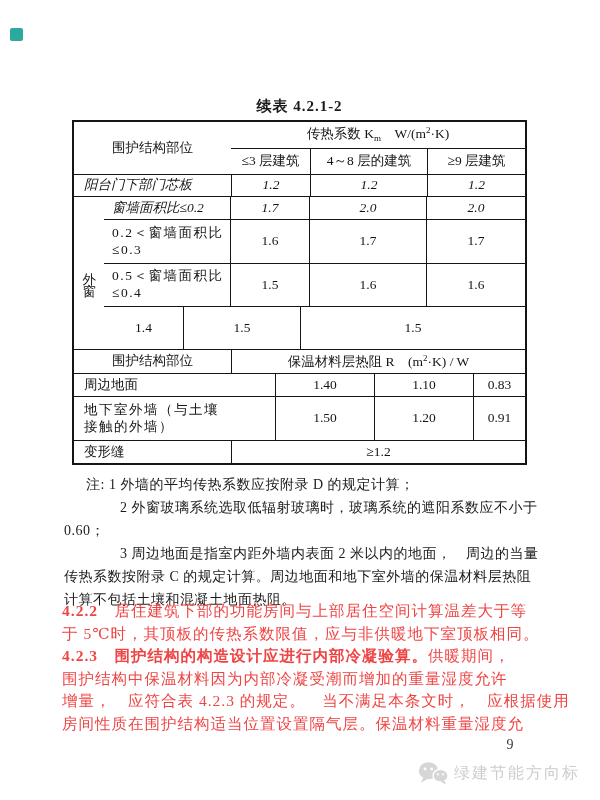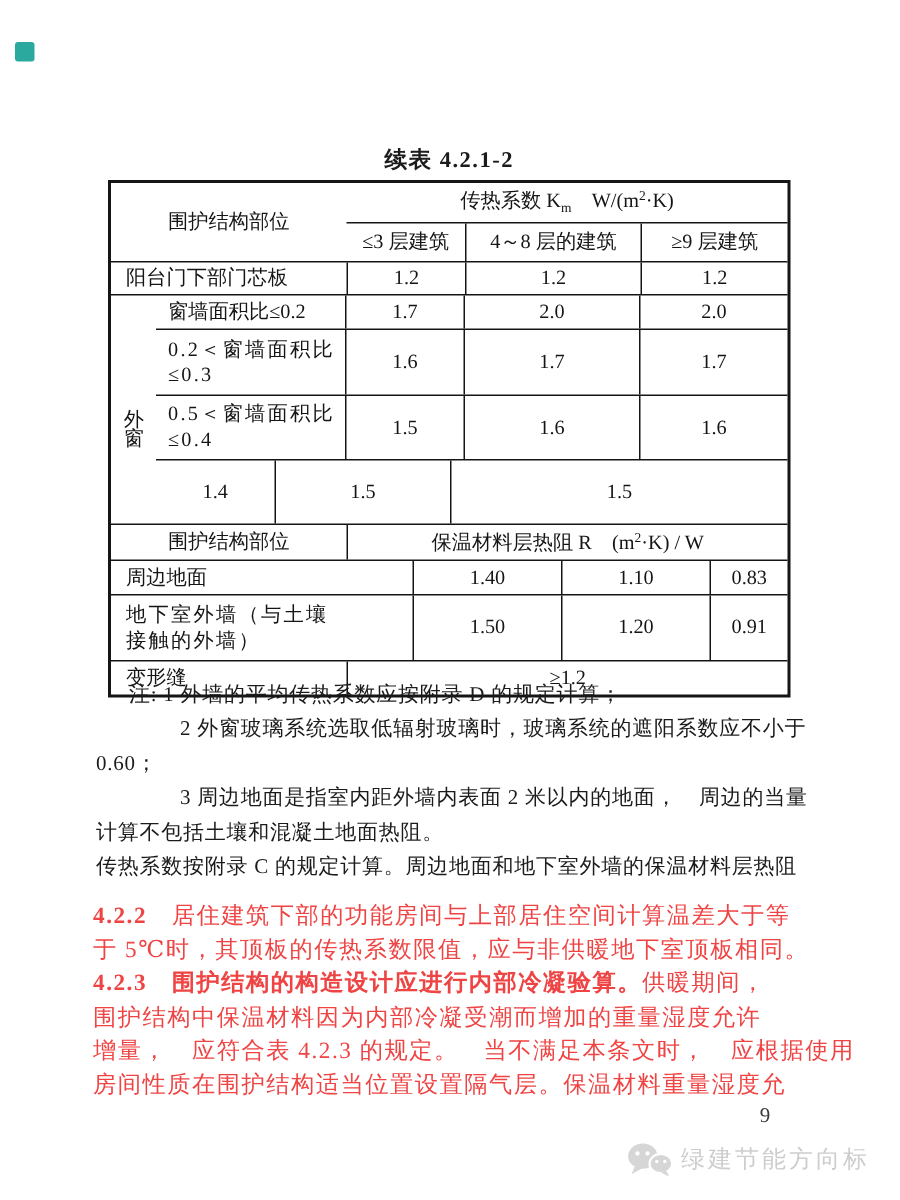--- a/index.html
+++ b/index.html
@@ -12,29 +12,29 @@
   .trow{display:flex;border-top:1px solid #151515;}
   .trow:first-child{border-top:none;}
   .c{display:flex;align-items:center;justify-content:center;border-left:1px solid #151515;text-align:center;line-height:1.25;}
   .c:first-child{border-left:none;}
   .lab{justify-content:flex-start;text-align:left;padding-left:10px;padding-right:6px;}
   .sp{letter-spacing:1.5px;}
   .wA{width:157px;} .wB{width:79px;} .wC{width:117px;} .wD{flex:1;}
   .stack{display:flex;flex-direction:column;flex:1;}
   .subrow{display:flex;border-top:1px solid #151515;flex:1;}
   .subrow:first-child{border-top:none;}
-  .h52{height:52px;} .h26{height:26px;flex:none;} .h22{height:22px;flex:none;} .h44{height:44px;flex:none;} .h43{height:43px;flex:none;}
+  .h52{height:52px;} .h26{height:26px;flex:none;} .h22{height:22px;flex:none;font-style:italic;} .h44{height:44px;flex:none;} .h43{height:43px;flex:none;}
   .h24{height:24px;} .h23{height:23px;} .h153{height:153px;}
   .vcell{width:30px;}
   .vtext{writing-mode:vertical-rl;text-orientation:upright;letter-spacing:11px;line-height:1;}
   .winlab{width:126px;padding-left:8px;padding-right:5px;word-break:break-all;}
   .wLB{width:99px;margin-left:44px;} .wLC{width:99px;}
   .sub{font-size:9px;vertical-align:-3px;}
   .sup{font-size:9px;vertical-align:5px;}
-  .notes{position:absolute;left:64px;top:452px;width:486px;font-size:14px;line-height:23px;letter-spacing:0.5px;color:#1b1b1b;}
+  .notes{position:absolute;left:64px;top:473px;width:486px;font-size:14px;line-height:23px;letter-spacing:0.5px;color:#1b1b1b;}
   .notes div{white-space:nowrap;}
   .ind1{padding-left:22px;}
   .ind2{padding-left:56px;}
   .bodytext{position:absolute;left:62px;top:600px;width:486px;font-size:15.5px;line-height:22.5px;letter-spacing:1px;color:#ef4444;}
   .bodytext div{white-space:nowrap;}
   .bodytext b{font-weight:700;}
   .pagenum{position:absolute;left:498px;top:737px;width:24px;text-align:center;font-size:14px;color:#3a3a3a;}
   .brand{position:absolute;right:20px;top:760px;display:flex;align-items:center;gap:5px;color:#cdcdcd;font-size:16px;letter-spacing:2px;}
 </style>
 </head>
@@ -128,22 +128,22 @@
       <div class="c wD">≥1.2</div>
     </div>
 
   </div>
 
   <div class="notes">
     <div class="ind1">注: 1 外墙的平均传热系数应按附录 D 的规定计算；</div>
     <div class="ind2">2 外窗玻璃系统选取低辐射玻璃时，玻璃系统的遮阳系数应不小于</div>
     <div>0.60；</div>
     <div class="ind2">3 周边地面是指室内距外墙内表面 2 米以内的地面，　周边的当量</div>
+    <div>传热系数按附录 C 的规定计算。周边地面和地下室外墙的保温材料层热阻</div>
     <div>计算不包括土壤和混凝土地面热阻。</div>
-    <div>传热系数按附录 C 的规定计算。周边地面和地下室外墙的保温材料层热阻</div>
   </div>
 
   <div class="bodytext">
     <div><b>4.2.2</b><span>　居住建筑下部的功能房间与上部居住空间计算温差大于等</span></div>
     <div>于 5℃时，其顶板的传热系数限值，应与非供暖地下室顶板相同。</div>
     <div><b>4.2.3</b><b>　围护结构的构造设计应进行内部冷凝验算。</b><span>供暖期间，</span></div>
     <div>围护结构中保温材料因为内部冷凝受潮而增加的重量湿度允许</div>
     <div>增量，　应符合表 4.2.3 的规定。　当不满足本条文时，　应根据使用</div>
     <div>房间性质在围护结构适当位置设置隔气层。保温材料重量湿度允</div>
   </div>

